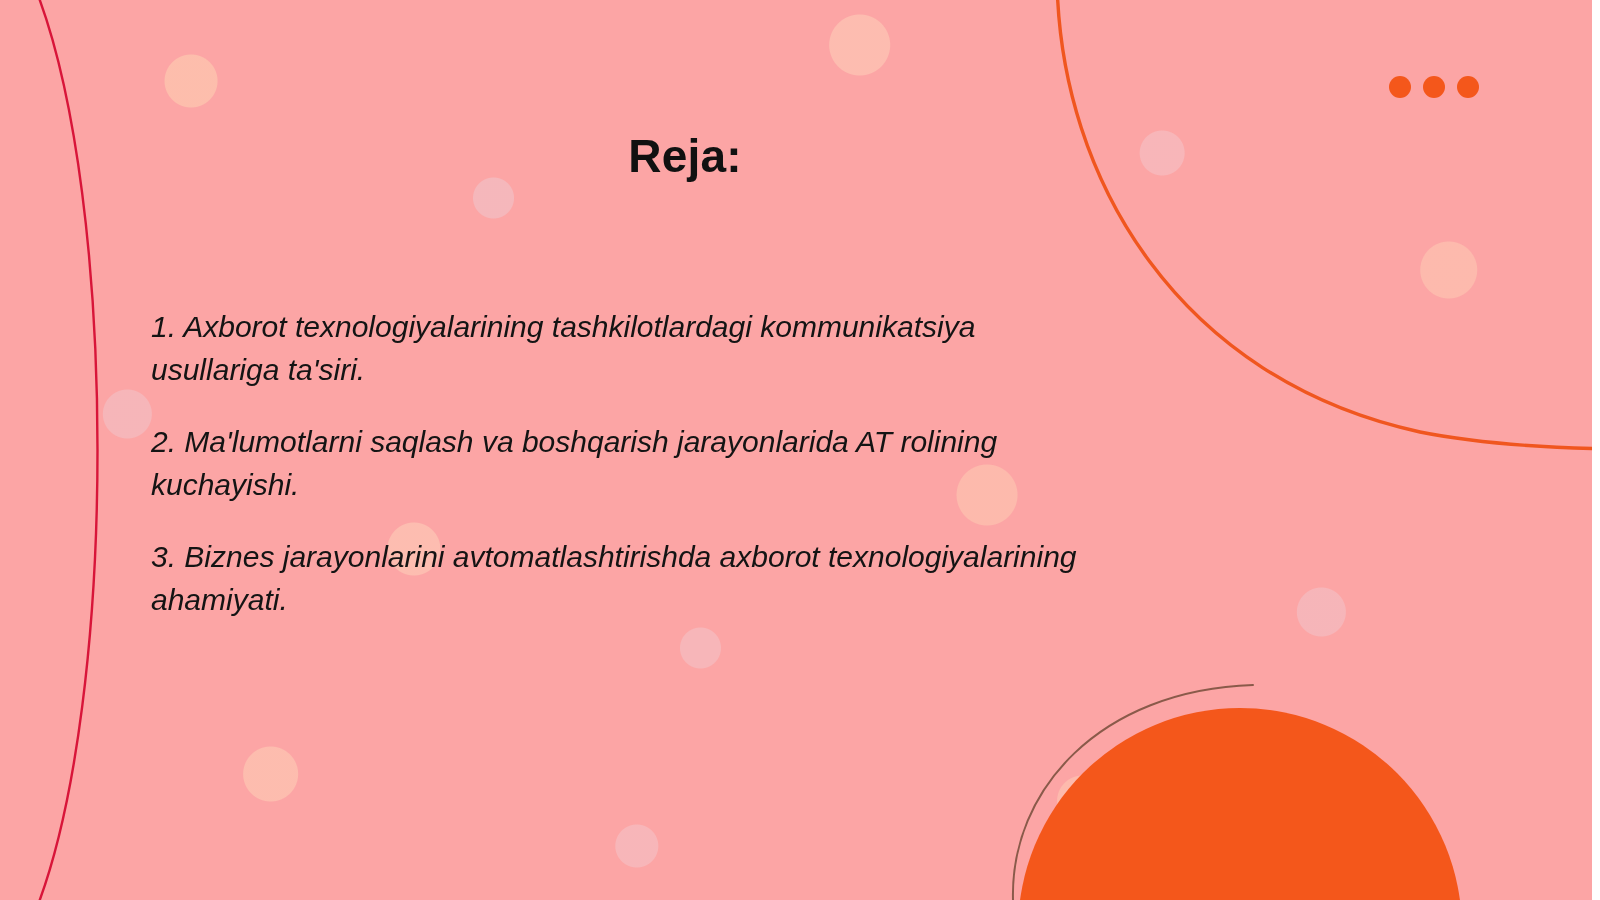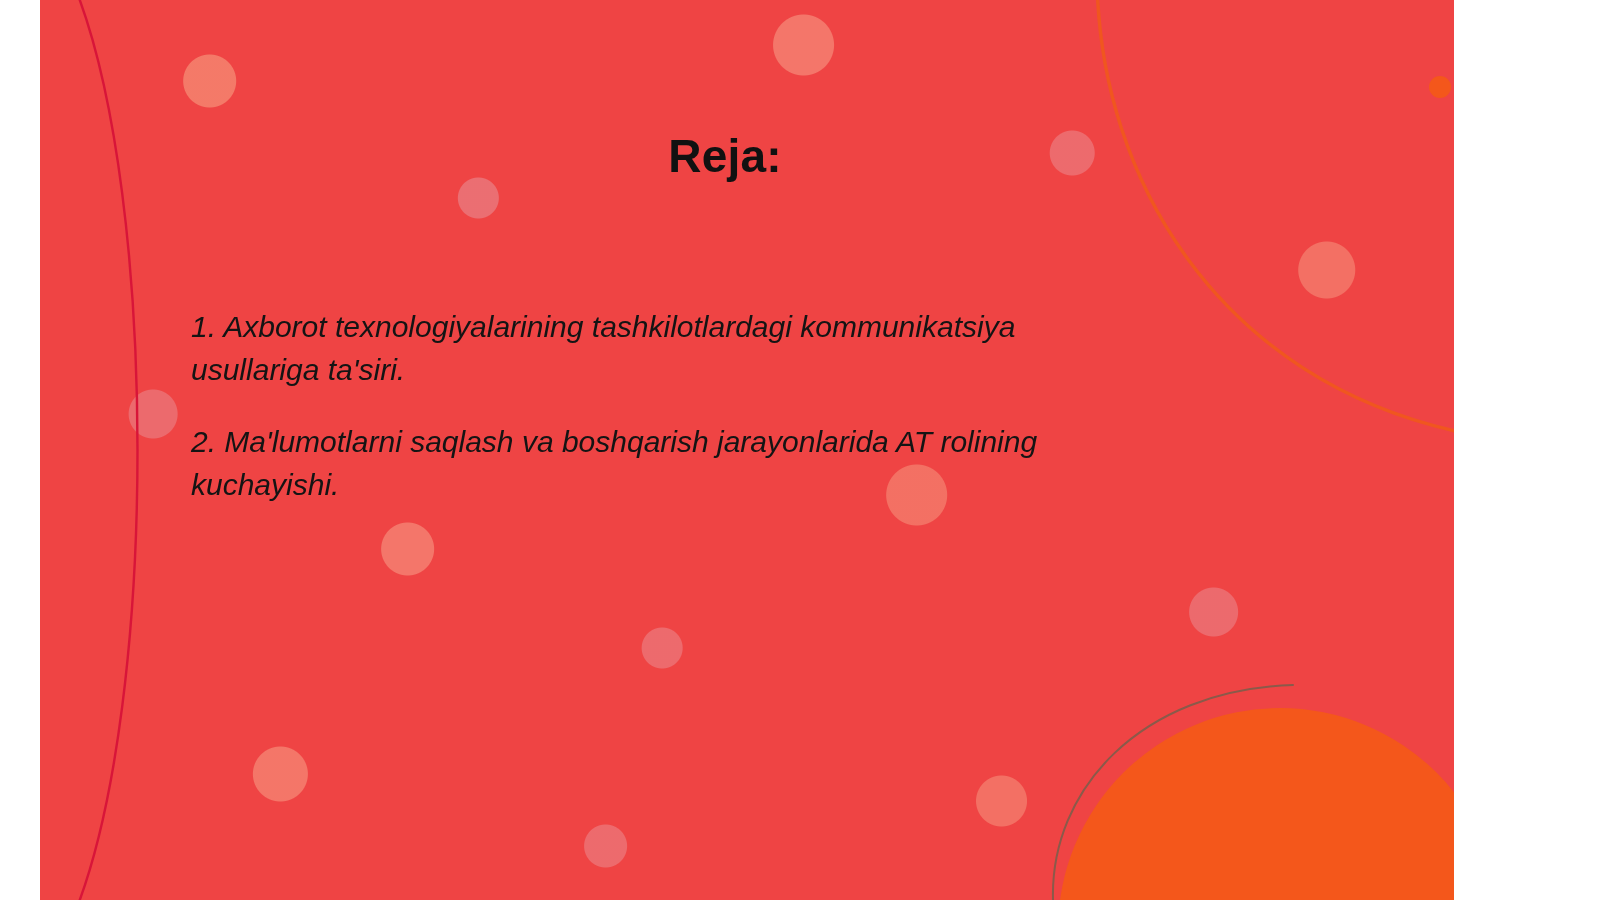--- a/index.html
+++ b/index.html
@@ -3,26 +3,25 @@
 <meta charset="utf-8">
 <title>Reja slide</title>
 <style>
   html, body {
     margin: 0;
     padding: 0;
     background: #ffffff;
   }
   #slide {
     position: relative;
-    width: 1414px;
+    width: 1592px;
     height: 900px;
     overflow: hidden;
-    background-color: #ef4444;
+    background-color: #fca5a5;
     font-family: "Liberation Sans", "DejaVu Sans", sans-serif;
-    margin-left: 40px;
   }
 
   
   .texture {
     position: absolute;
     inset: 0;
     pointer-events: none;
     opacity: .55;
     background-image:
       radial-gradient(circle at 12% 9%,  rgba(255,247,190,.55) 0 26px, transparent 27px),
@@ -113,15 +112,16 @@
     <span class="dot"></span>
     <span class="dot"></span>
     <span class="dot"></span>
   </div>
 
   <div class="title">Reja:</div>
 
   <div class="body-block">
     <p class="body-item">1. Axborot texnologiyalarining tashkilotlardagi kommunikatsiya usullariga ta'siri.</p>
     <p class="body-item">2. Ma'lumotlarni saqlash va boshqarish jarayonlarida AT rolining kuchayishi.</p>
+    <p class="body-item">3. Biznes jarayonlarini avtomatlashtirishda axborot texnologiyalarining ahamiyati.</p>
   </div>
 
 </div>
 
 </body></html>

